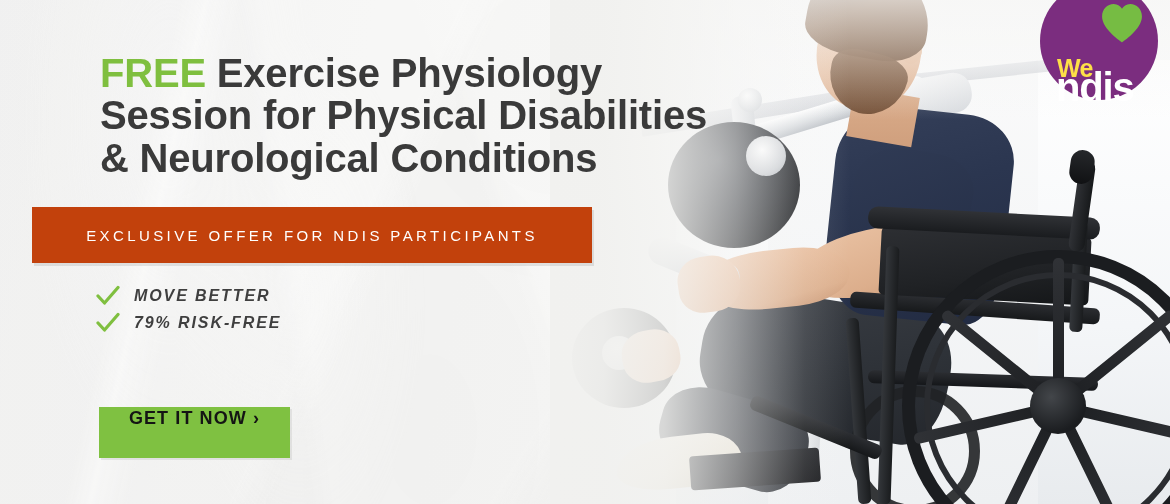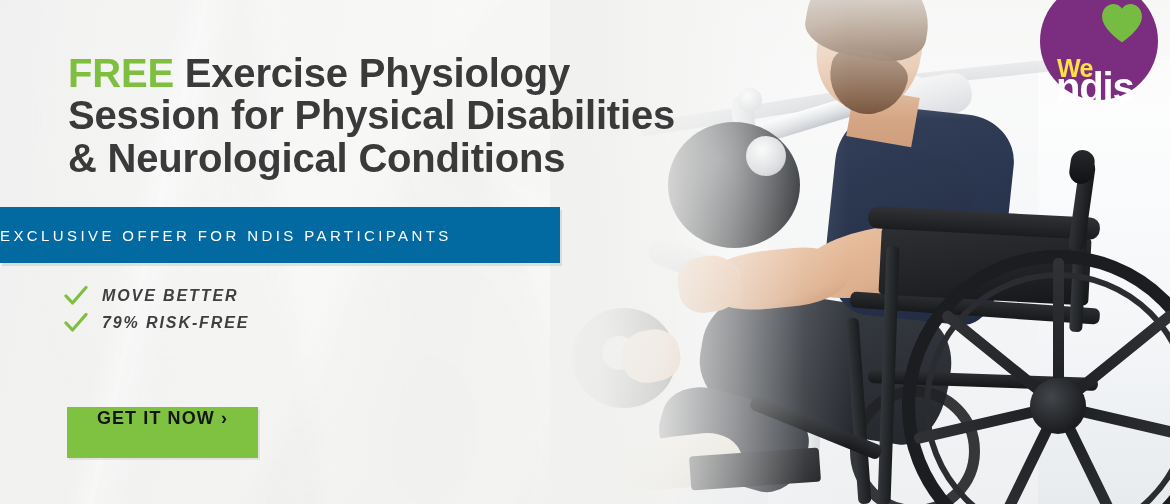--- a/index.html
+++ b/index.html
@@ -474,20 +474,21 @@
     transform: rotate(3deg);
     z-index: 5;
     opacity: .9;
   }
 
   
   .content {
     position: absolute;
     inset: 0;
     z-index: 60;
+    margin-left: 32px;
   }
 
   .headline {
     position: absolute;
     left: 68px;
     top: 52px;
     width: 610px;
     color: #3a3a3a;
     font-size: 40px;
     line-height: 1.06;
@@ -495,23 +496,24 @@
     letter-spacing: -.2px;
   }
   .headline .free { color: #7fbf3f; }
 
   .offer-bar {
     position: absolute;
     left: 0;
     top: 207px;
     width: 560px;
     height: 56px;
-    background: #0369a1;
+    background: #c2410c;
     display: flex;
     align-items: center;
+    justify-content: center;
     box-shadow: 2px 3px 0 rgba(120,120,120,.18);
   }
   .offer-bar-text {
     color: #ffffff;
     font-size: 15px;
     font-weight: 400;
     letter-spacing: 3.4px;
   }
 
   .benefits {

